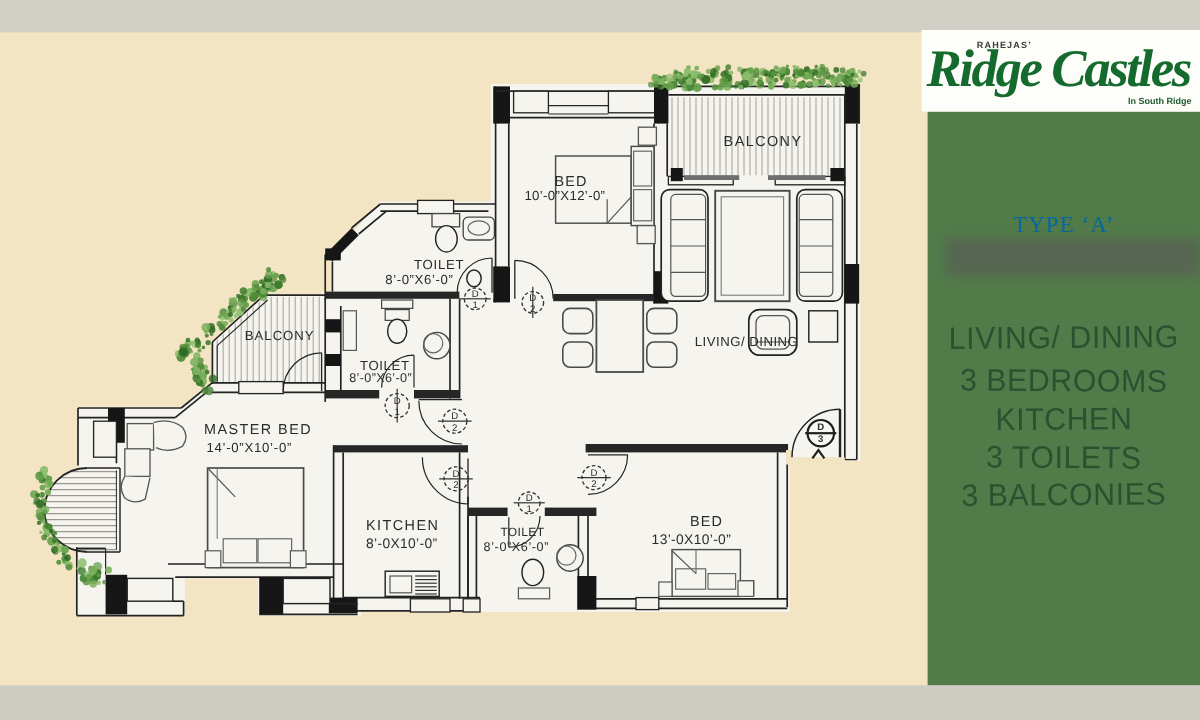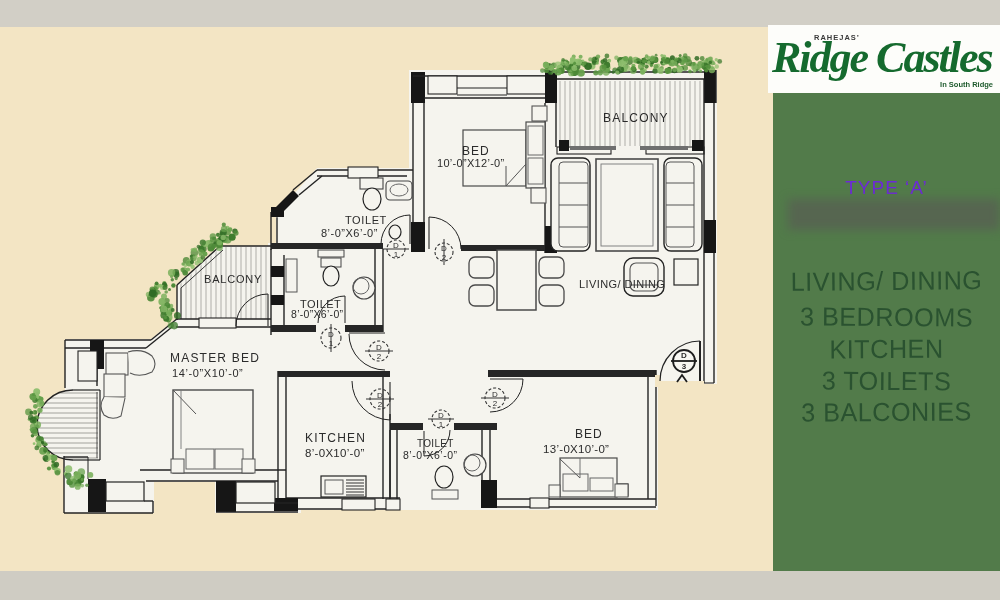--- a/index.html
+++ b/index.html
@@ -15,21 +15,21 @@
   <div class="bar" style="top:0;height:27px;"></div>
   <div class="bar" style="top:571px;height:29px;background:#cfccc3;"></div>
   <div id="panel"></div>
   <div id="logo">
     <div style="position:absolute;left:46px;top:8px;font-size:7.5px;letter-spacing:1px;color:#3a3a3a;font-weight:bold;">RAHEJAS’</div>
     <div style="position:absolute;left:4px;top:7px;width:230px;font-family:'Liberation Serif',serif;
         font-style:italic;font-weight:bold;font-size:44px;color:#156a2e;letter-spacing:-2px;
         transform:scaleX(1.0);transform-origin:left;">Ridge Castles</div>
     <div style="position:absolute;right:7px;top:55px;font-size:7.5px;color:#1d5a2c;font-weight:bold;">In South Ridge</div>
   </div>
-  <div class="hand" style="left:773px;top:177px;font-size:19px;letter-spacing:1px;color:#6d28d9;">TYPE ‘A’</div>
+  <div class="hand" style="left:773px;top:177px;font-size:19px;letter-spacing:1px;color:#0369a1;font-family:Liberation Serif, serif;">TYPE ‘A’</div>
   <div style="position:absolute;left:788px;top:199px;width:212px;height:31px;background:#566650;filter:blur(5px);"></div>
   <div class="hand" style="left:773px;top:266px;font-size:26px;transform:scaleX(0.97) rotate(-0.5deg);">LIVING/ DINING</div>
   <div class="hand" style="left:773px;top:302px;font-size:26px;transform:scaleX(0.97) rotate(0.4deg);">3 BEDROOMS</div>
   <div class="hand" style="left:773px;top:334px;font-size:26px;transform:scaleX(0.97) rotate(-0.4deg);">KITCHEN</div>
   <div class="hand" style="left:773px;top:366px;font-size:26px;transform:scaleX(0.97) rotate(0.4deg);">3 TOILETS</div>
   <div class="hand" style="left:773px;top:397px;font-size:26px;transform:scaleX(0.97) rotate(-0.4deg);">3 BALCONIES</div>
   <svg width="1000" height="600" viewBox="0 0 1000 600" style="position:absolute;left:0;top:0;">
 <rect x="409" y="70" width="151" height="185" fill="#f5f4ee"></rect>
 <rect x="545" y="70" width="172" height="86" fill="#f5f4ee"></rect>
 <rect x="545" y="150" width="172" height="234" fill="#f5f4ee"></rect>

